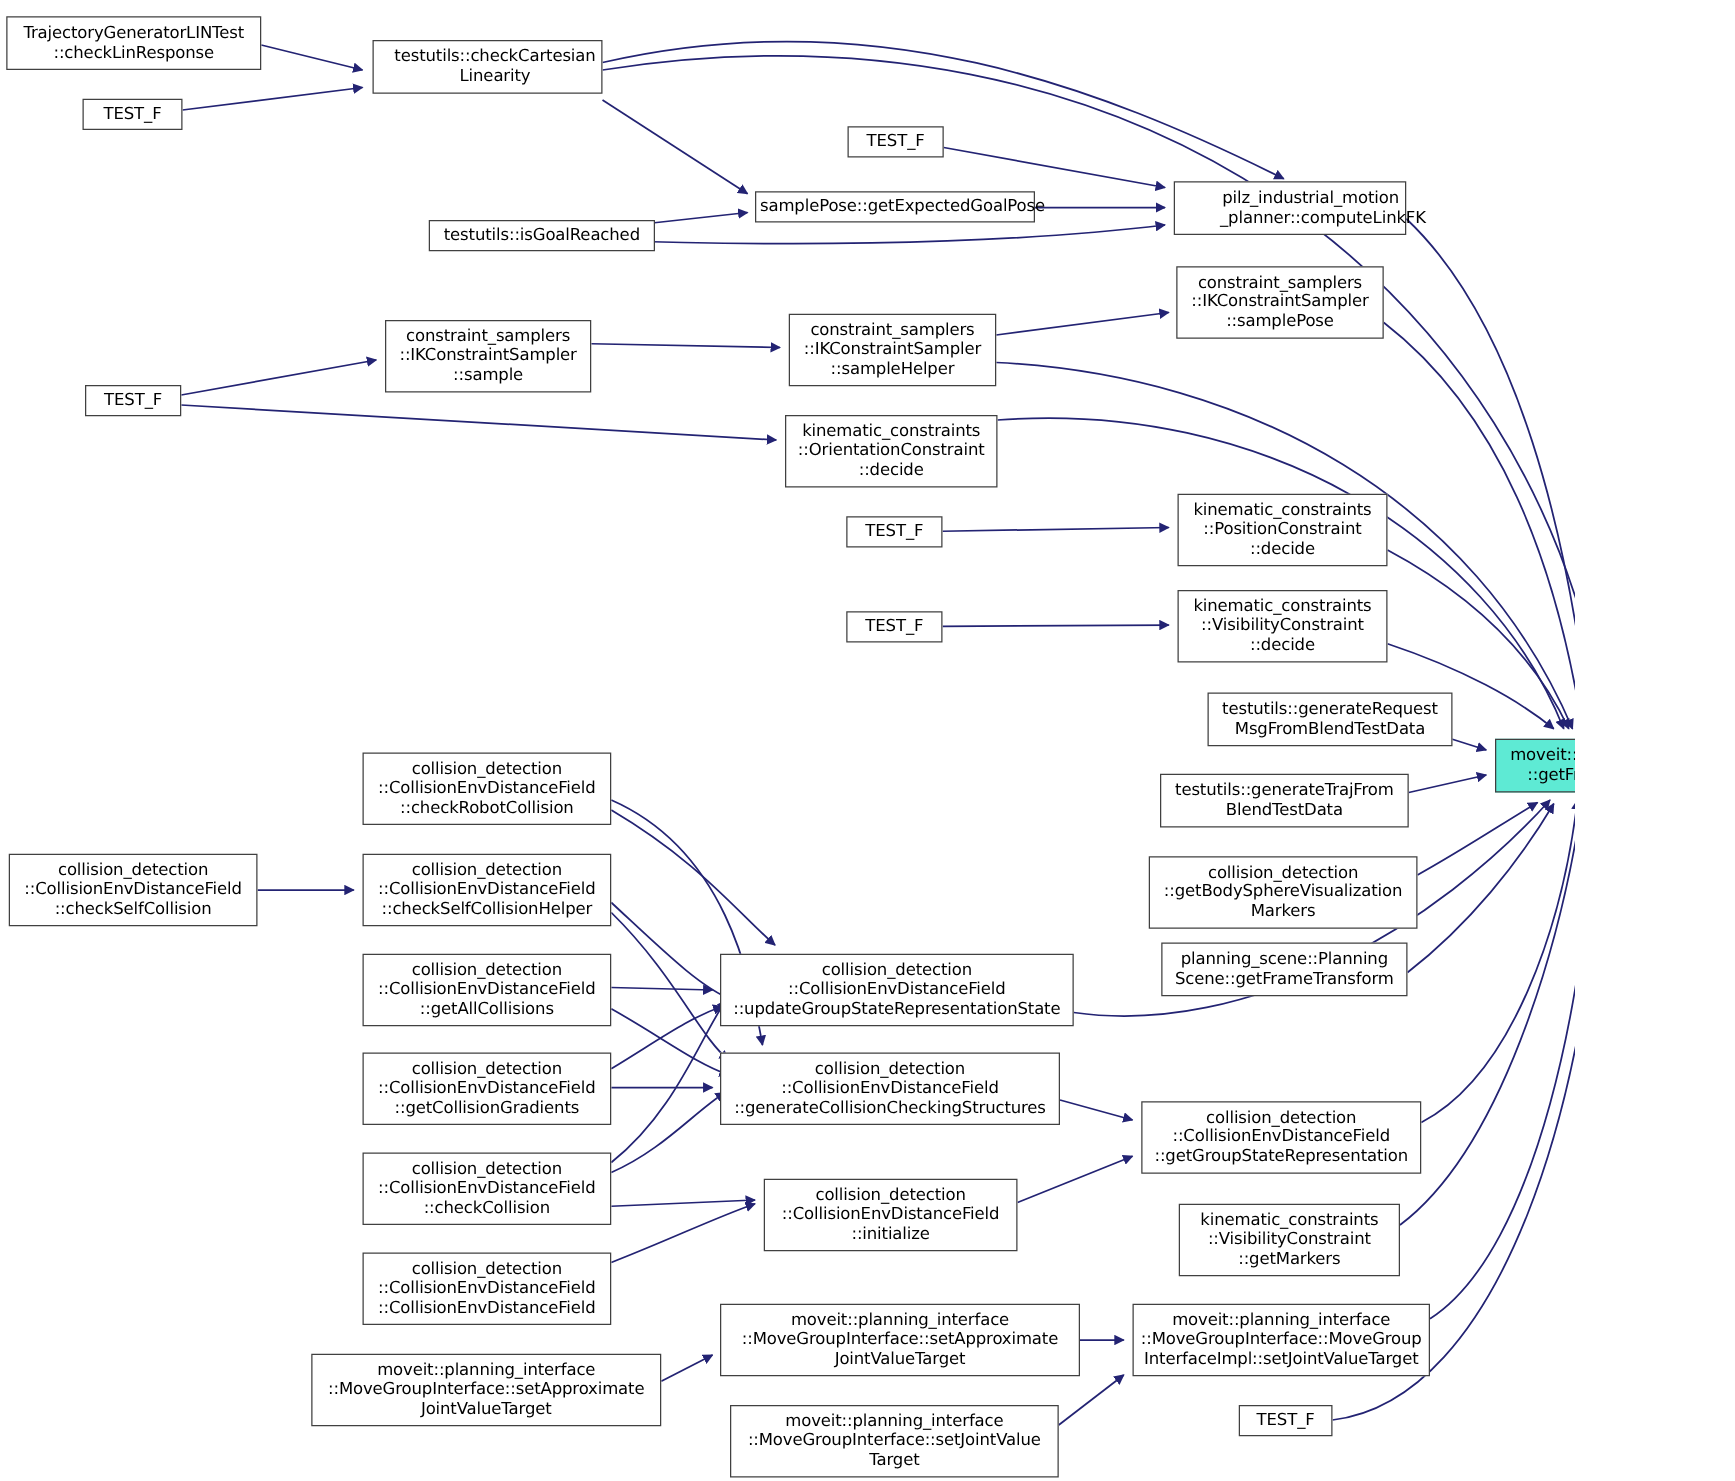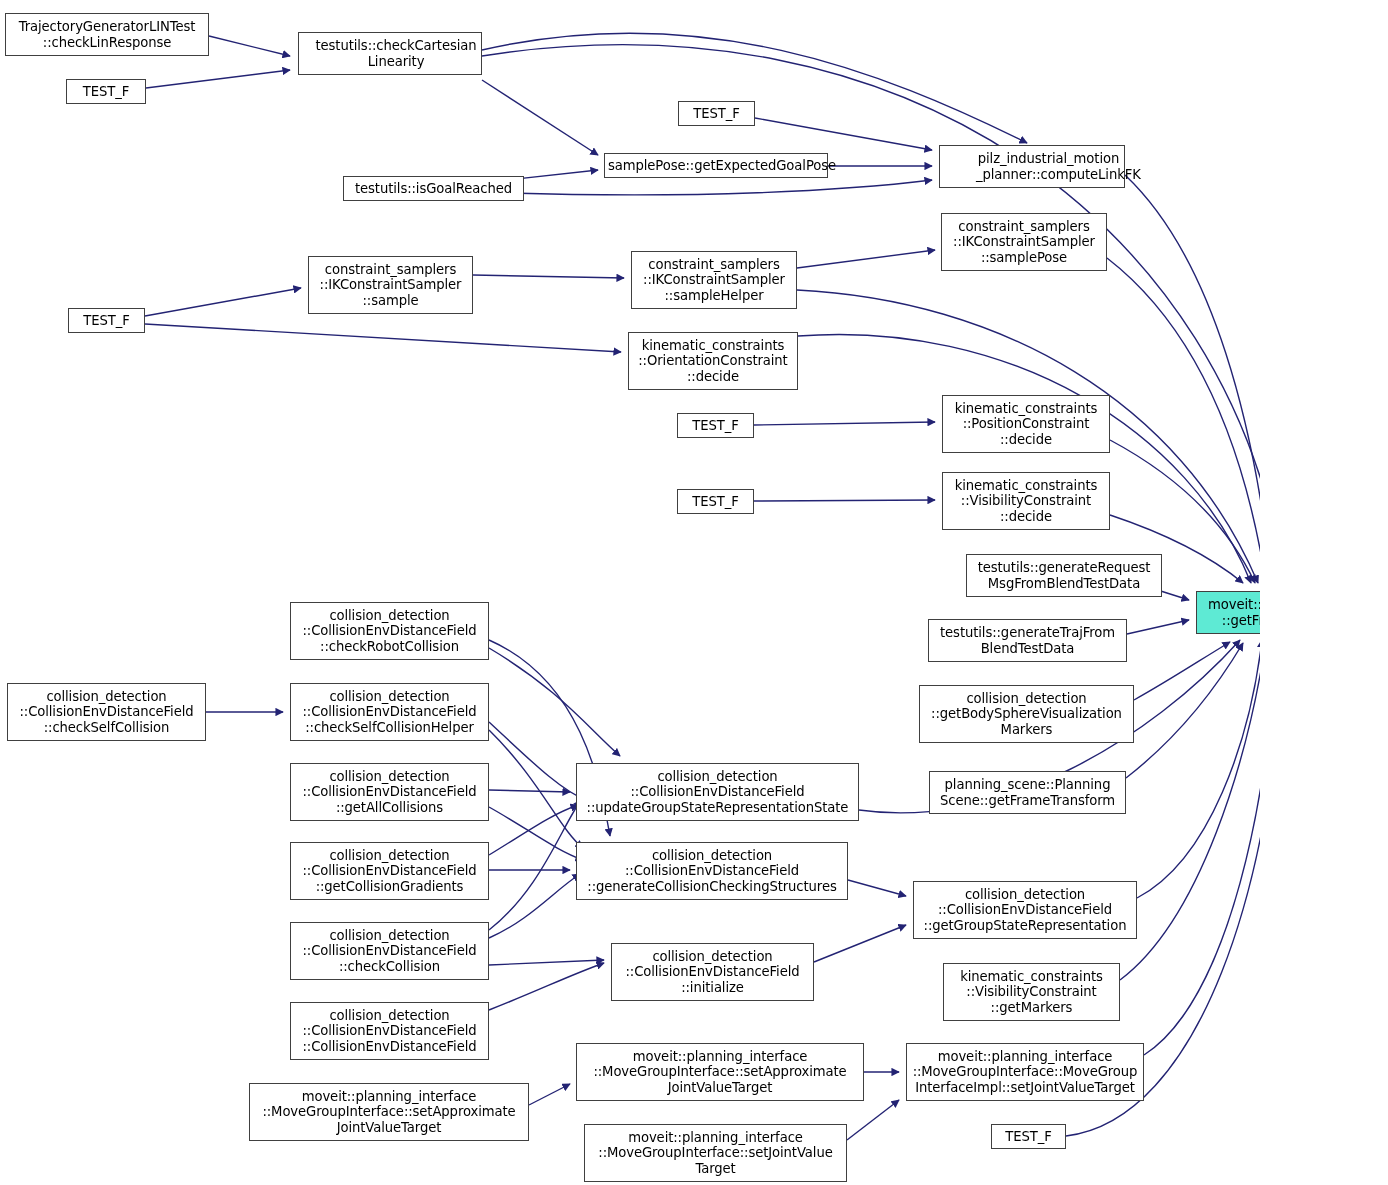--- a/index.html
+++ b/index.html
@@ -146,21 +146,21 @@
       <div class="node" style="left: 942px; top: 472px; width: 168px; height: 58px;"><span class="lbl">kinematic_constraints
 ::VisibilityConstraint
 ::decide</span></div>
       <div class="node" style="left: 930px; top: 554px; width: 196px; height: 43px; margin-left: 36px;"><span class="lbl">testutils::generateRequest
 MsgFromBlendTestData</span></div>
       <div class="node" style="left: 928px; top: 619px; width: 199px; height: 43px;"><span class="lbl">testutils::generateTrajFrom
 BlendTestData</span></div>
       <div class="node" style="left: 919px; top: 685px; width: 215px; height: 58px;"><span class="lbl">collision_detection
 ::getBodySphereVisualization
 Markers</span></div>
-      <div class="node" style="left: 929px; top: 771px; width: 197px; height: 43px;"><span class="lbl">planning_scene::Planning
+      <div class="node" style="left: 929px; top: 754px; width: 197px; height: 43px;"><span class="lbl">planning_scene::Planning
 Scene::getFrameTransform</span></div>
       <div class="node highlight" style="left: 1196px; top: 591px; width: 187px; height: 43px;"><span class="lbl">moveit::core::RobotState
 ::getFrameTransform</span></div>
       <div class="node" style="left: 290px; top: 602px; width: 199px; height: 58px;"><span class="lbl">collision_detection
 ::CollisionEnvDistanceField
 ::checkRobotCollision</span></div>
       <div class="node" style="left: 7px; top: 683px; width: 199px; height: 58px;"><span class="lbl">collision_detection
 ::CollisionEnvDistanceField
 ::checkSelfCollision</span></div>
       <div class="node" style="left: 290px; top: 683px; width: 199px; height: 58px;"><span class="lbl">collision_detection

